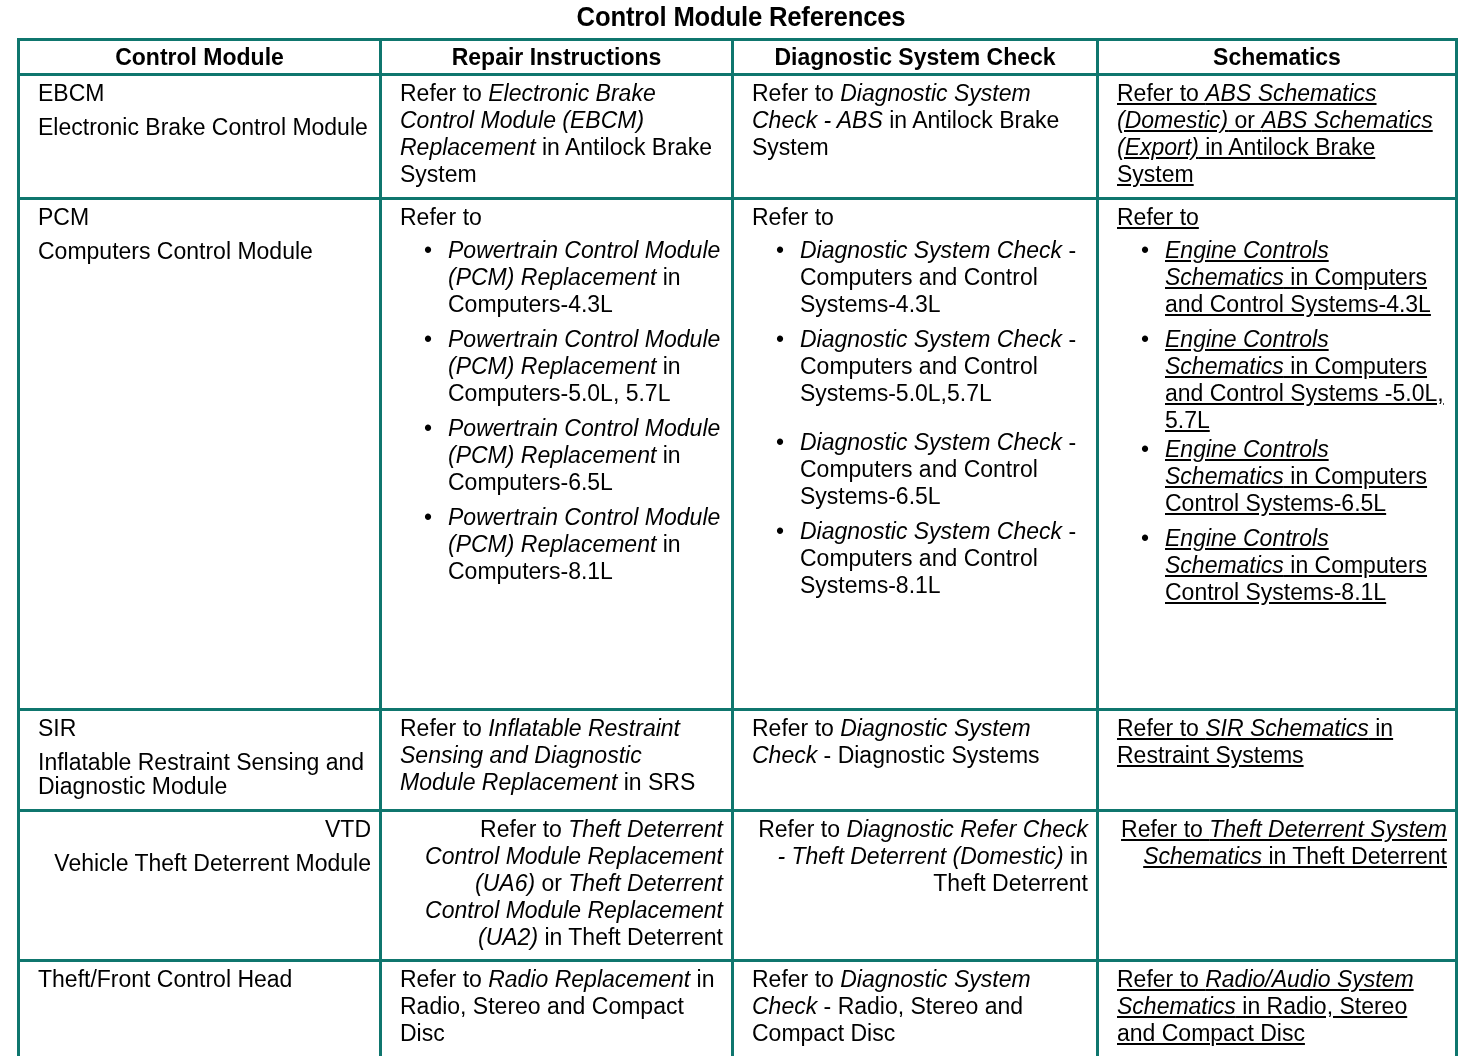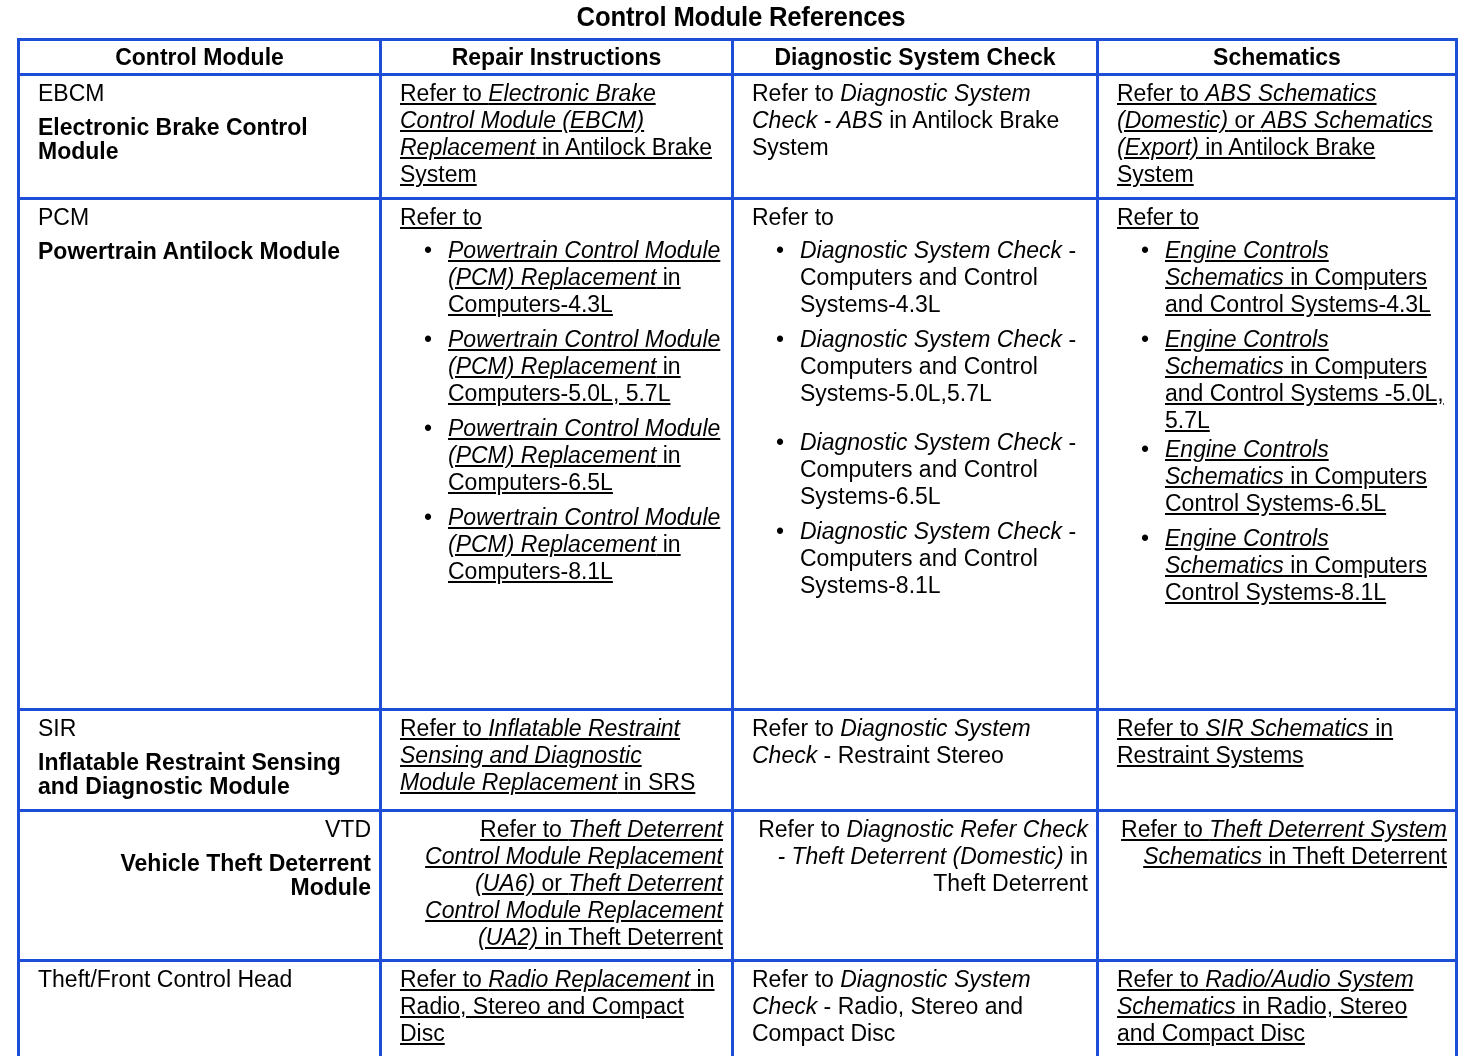--- a/index.html
+++ b/index.html
@@ -28,42 +28,42 @@
     }
     table.ref {
       position: absolute;
       left: 17px;
       top: 38px;
       width: 1438px;
       border-collapse: collapse;
       table-layout: fixed;
     }
     table.ref th, table.ref td {
-      border: 3px solid #1d4ed8;
+      border: 3px solid #0f766e;
       vertical-align: top;
       font-size: 23px;
       line-height: 27px;
     }
     table.ref th {
       font-weight: bold;
       text-align: center;
       height: 31px;
       padding: 1px 4px 0 4px;
       vertical-align: middle;
     }
     table.ref td {
       padding: 4px 8px 4px 18px;
       margin-top: 48px;
     }
     td.mod { padding-left: 18px; }
-    td.col2 { padding-left: 12px; text-decoration: underline; }
+    td.col2 { padding-left: 12px; }
     td.col3 { padding-left: 18px; }
     td.col4 { padding-left: 12px; text-decoration: underline; }
     .abbr { display: block; margin-bottom: 8px; }
-    .full { display: block; line-height: 24px; font-weight: bold; }
+    .full { display: block; line-height: 24px; }
     em { font-style: italic; }
     ul.bul {
       list-style: none;
       margin: 6px 0 0 0;
       padding: 0 0 0 24px;
     }
     ul.bul li {
       position: relative;
       padding-left: 24px;
       margin-bottom: 8px;
@@ -113,21 +113,21 @@
         <span>Refer to </span><em>Diagnostic System Check - ABS</em><span> in Antilock Brake System</span>
       </td>
       <td class="col4">
         <span>Refer to </span><em>ABS Schematics (Domestic)</em><span> or </span><em>ABS Schematics (Export)</em><span> in Antilock Brake System</span>
       </td>
     </tr>
 
     <tr class="r-pcm">
       <td class="mod">
         <span class="abbr">PCM</span>
-        <span class="full">Powertrain Antilock Module</span>
+        <span class="full">Computers Control Module</span>
       </td>
       <td class="col2">
         <span>Refer to</span>
         <ul class="bul">
           <li><span class="dot">•</span><em>Powertrain Control Module (PCM) Replacement</em><span> in Computers-4.3L</span></li>
           <li><span class="dot">•</span><em>Powertrain Control Module (PCM) Replacement</em><span> in Computers-5.0L, 5.7L</span></li>
           <li><span class="dot">•</span><em>Powertrain Control Module (PCM) Replacement</em><span> in Computers-6.5L</span></li>
           <li><span class="dot">•</span><em>Powertrain Control Module (PCM) Replacement</em><span> in Computers-8.1L</span></li>
         </ul>
       </td>
@@ -153,21 +153,21 @@
 
     <tr class="r-sir">
       <td class="mod">
         <span class="abbr">SIR</span>
         <span class="full">Inflatable Restraint Sensing and Diagnostic Module</span>
       </td>
       <td class="col2">
         <span>Refer to </span><em>Inflatable Restraint Sensing and Diagnostic Module Replacement</em><span> in SRS</span>
       </td>
       <td class="col3">
-        <span>Refer to </span><em>Diagnostic System Check</em><span> - Restraint Stereo</span>
+        <span>Refer to </span><em>Diagnostic System Check</em><span> - Diagnostic Systems</span>
       </td>
       <td class="col4">
         <span>Refer to </span><em>SIR Schematics</em><span> in Restraint Systems</span>
       </td>
     </tr>
 
     <tr class="r-vtd">
       <td class="mod">
         <span class="abbr">VTD</span>
         <span class="full">Vehicle Theft Deterrent Module</span>

